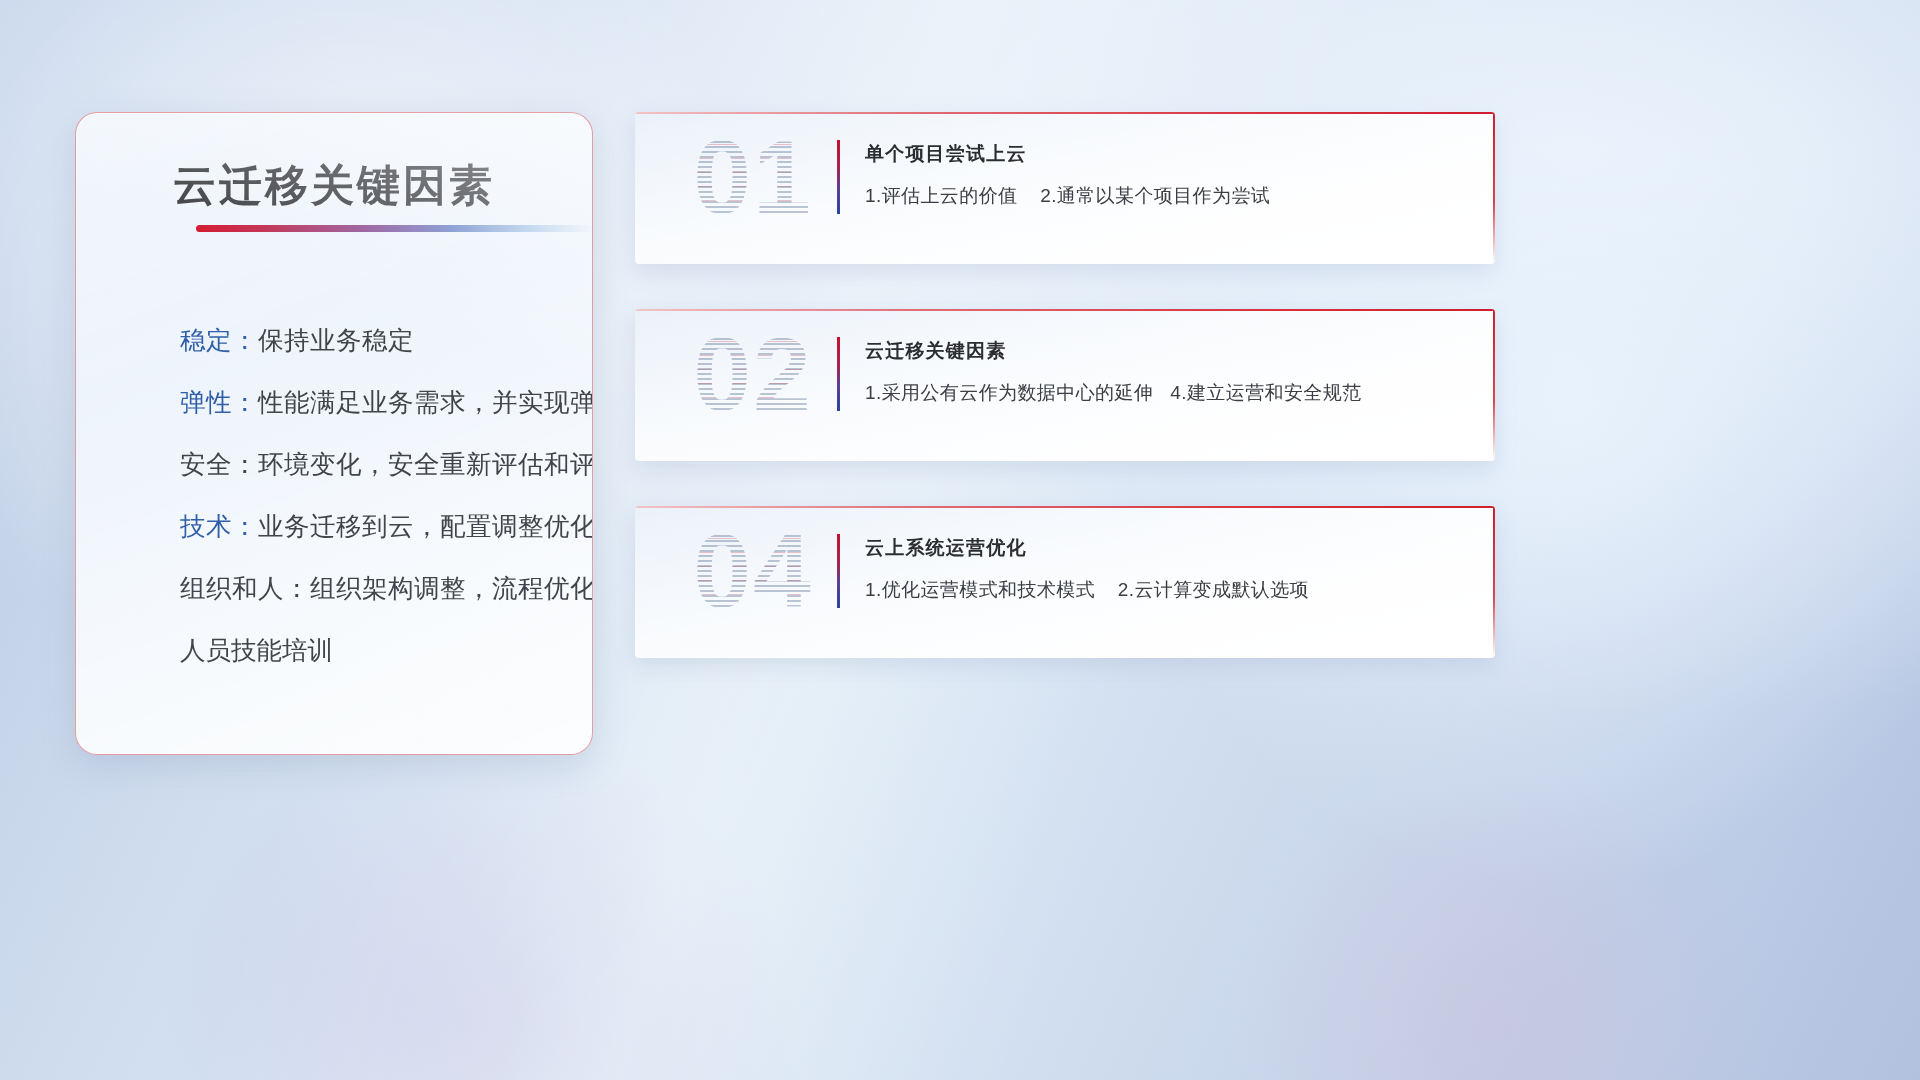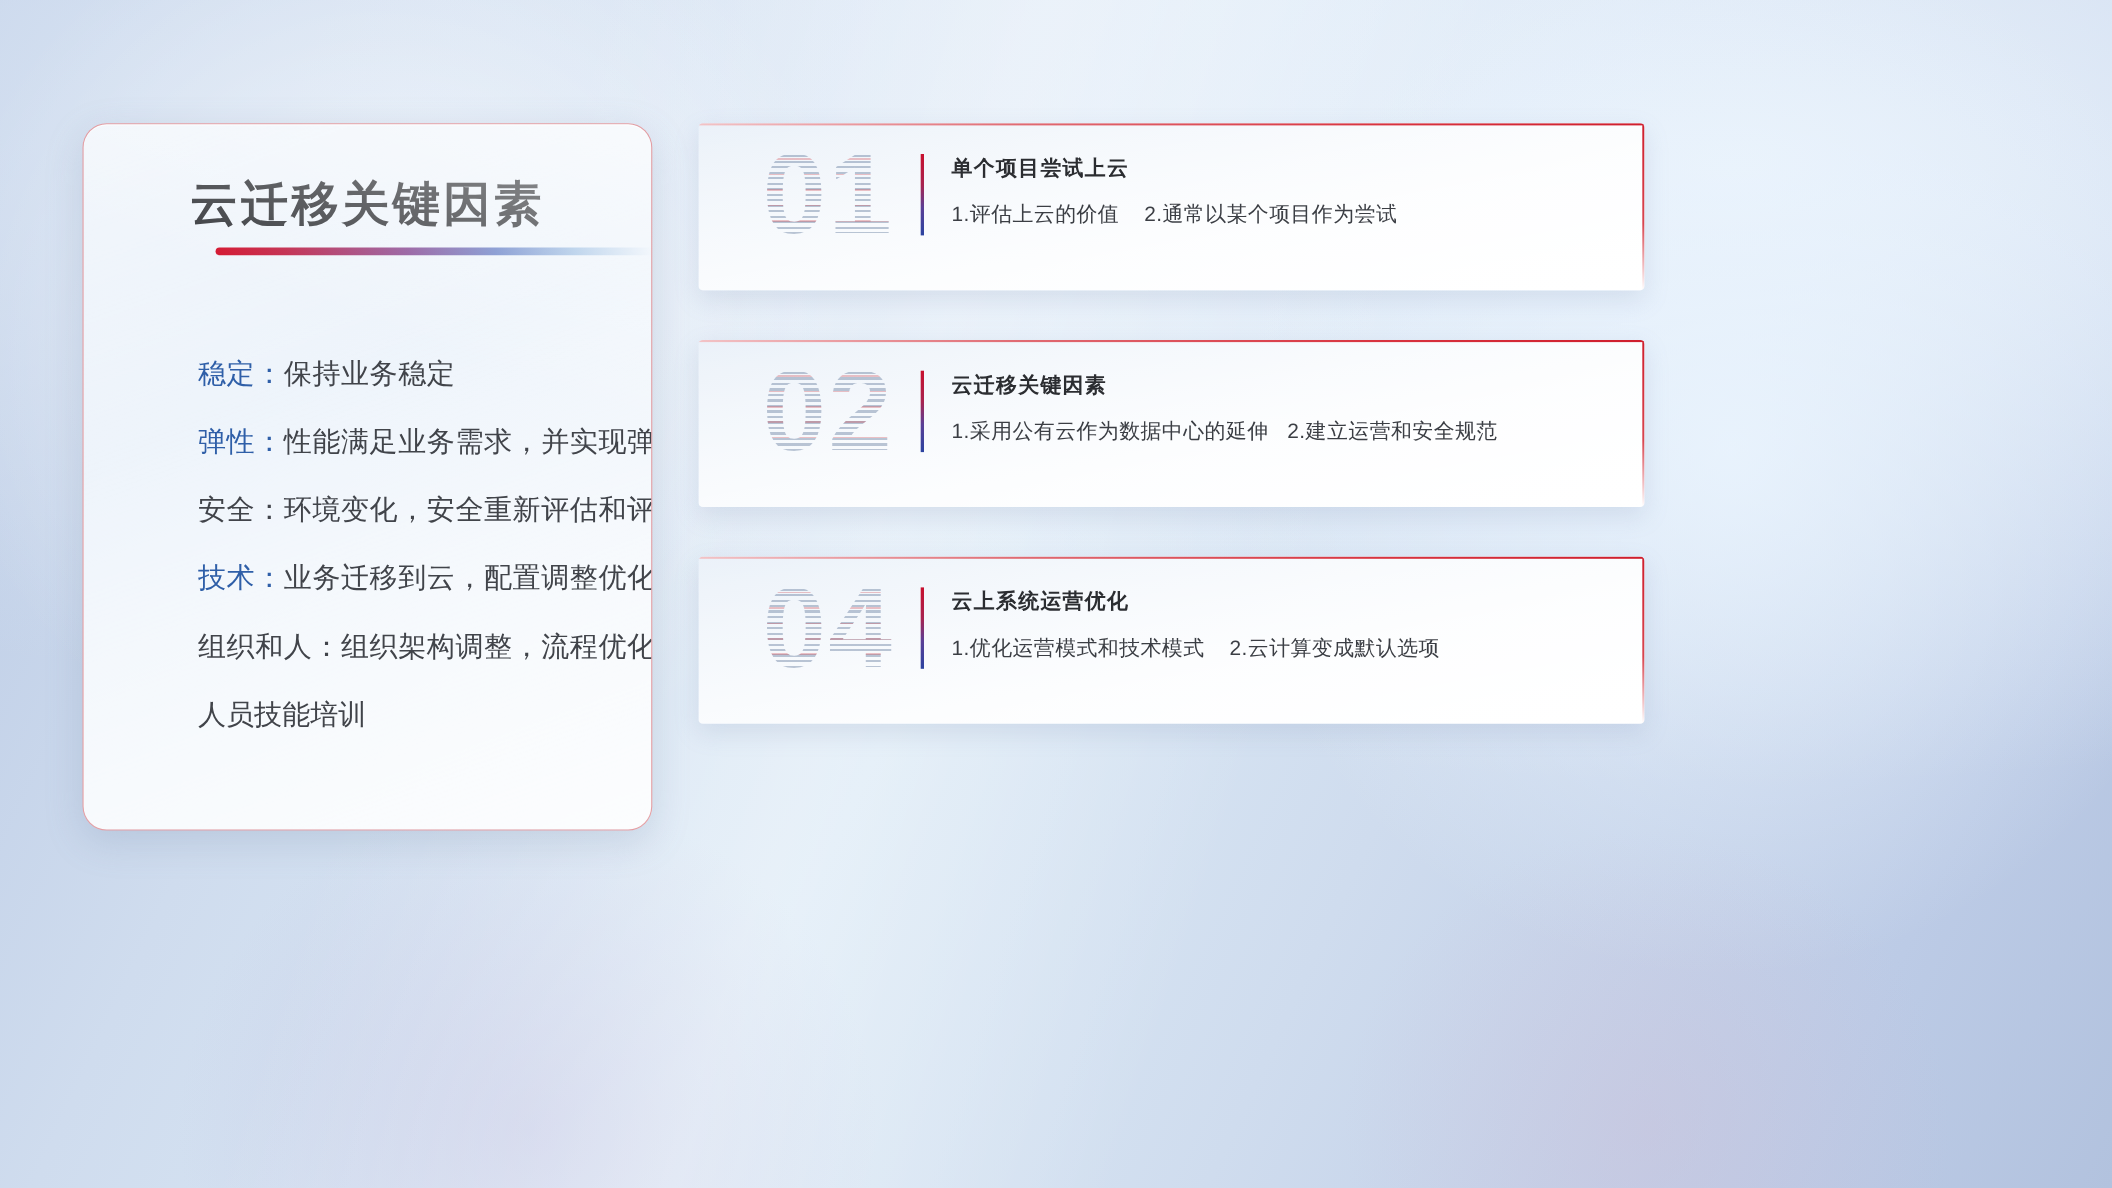--- a/index.html
+++ b/index.html
@@ -211,21 +211,21 @@
         <div class="card-sub">1.评估上云的价值    2.通常以某个项目作为尝试</div>
       </div>
     </article>
 
     <article class="card">
       <div class="card-num">02</div>
       <div class="card-num-tint">02</div>
       <div class="card-bar"></div>
       <div class="card-body">
         <div class="card-heading">云迁移关键因素</div>
-        <div class="card-sub">1.采用公有云作为数据中心的延伸   2.建立运营和安全规范</div>
+        <div class="card-sub">1.采用公有云作为数据中心的延伸   4.建立运营和安全规范</div>
       </div>
     </article>
 
 
     <article class="card">
       <div class="card-num">04</div>
       <div class="card-num-tint">04</div>
       <div class="card-bar"></div>
       <div class="card-body">
         <div class="card-heading">云上系统运营优化</div>

